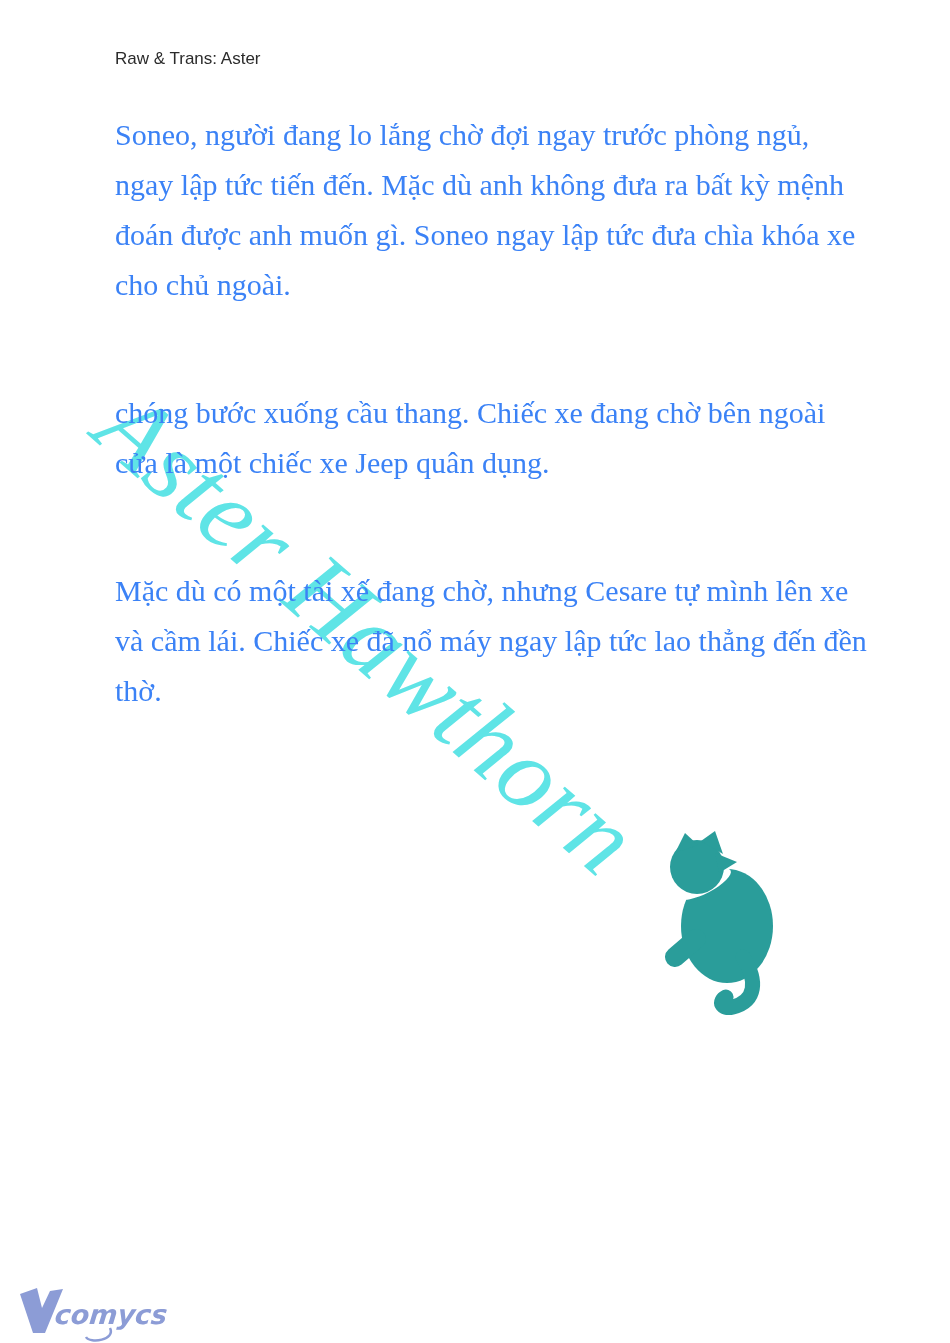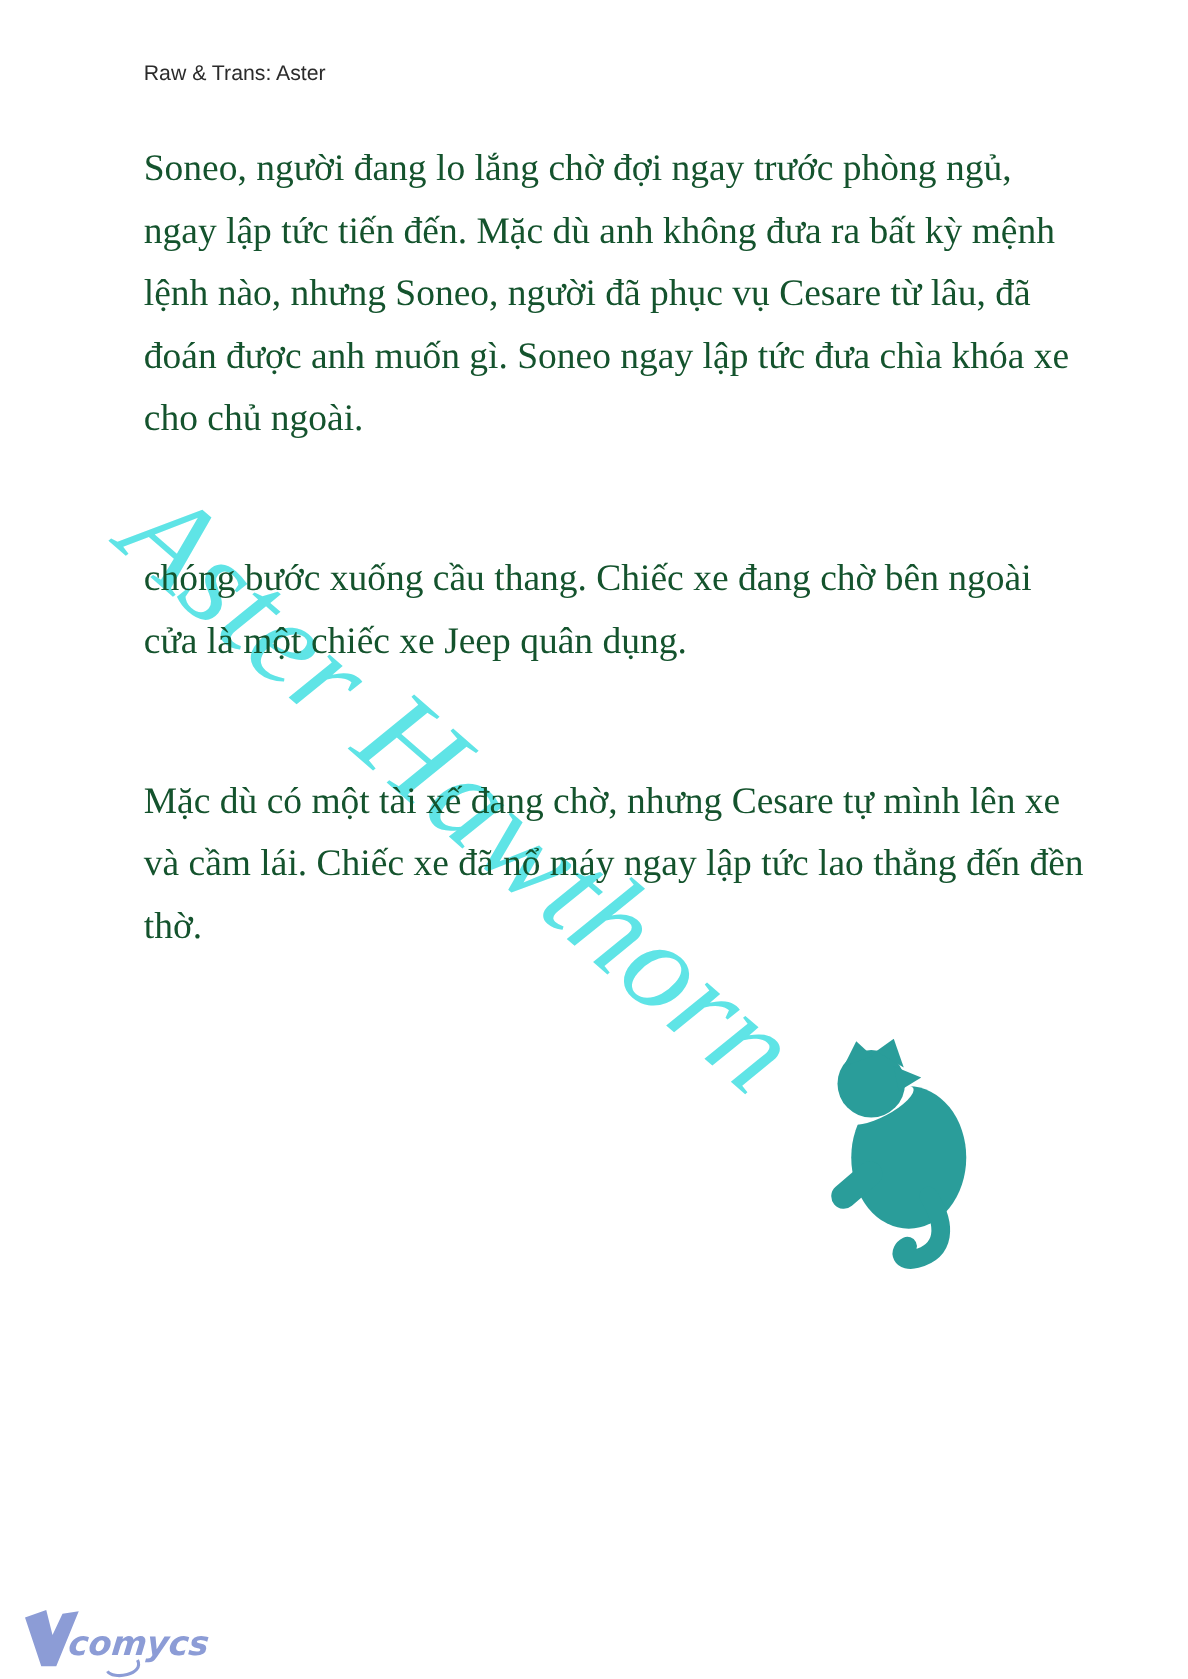--- a/index.html
+++ b/index.html
@@ -44,21 +44,21 @@
     z-index: 2;
   }
   .content {
     position: absolute;
     left: 115px;
     top: 110px;
     width: 745px;
     z-index: 3;
     font-size: 30px;
     line-height: 50px;
-    color: #14532d;
+    color: #3b82f6;
   }
   .para { margin: 0 0 78px 0; }
   .para:last-child { margin-bottom: 0; }
   .line { white-space: nowrap; }
   .logo {
     position: absolute;
     left: 18px;
     top: 1286px;
     z-index: 2;
   }
@@ -86,21 +86,20 @@
     <polygon points="38,10 52,0 60,23" fill="#2A9D9A"></polygon>
     <polygon points="52,22 74,31 56,42" fill="#2A9D9A"></polygon>
     <path d="M33,108 L12,126" fill="none" stroke-width="20" stroke-linecap="round" stroke="#2A9D9A"></path>
     <path d="M80,126 C95,150 93,170 70,176 C58,179 55,170 63,166" fill="none" stroke-width="15" stroke-linecap="round" stroke="#2A9D9A"></path>
   </svg>
 
   <div class="content">
       <div class="para">
         <div class="line">Soneo, người đang lo lắng chờ đợi ngay trước phòng ngủ,</div>
         <div class="line">ngay lập tức tiến đến. Mặc dù anh không đưa ra bất kỳ mệnh</div>
-        <div class="line">lệnh nào, nhưng Soneo, người đã phục vụ Cesare từ lâu, đã</div>
         <div class="line">đoán được anh muốn gì. Soneo ngay lập tức đưa chìa khóa xe</div>
         <div class="line">cho chủ ngoài.</div>
       </div>
       <div class="para">
         <div class="line">chóng bước xuống cầu thang. Chiếc xe đang chờ bên ngoài</div>
         <div class="line">cửa là một chiếc xe Jeep quân dụng.</div>
       </div>
       <div class="para">
         <div class="line">Mặc dù có một tài xế đang chờ, nhưng Cesare tự mình lên xe</div>
         <div class="line">và cầm lái. Chiếc xe đã nổ máy ngay lập tức lao thẳng đến đền</div>

